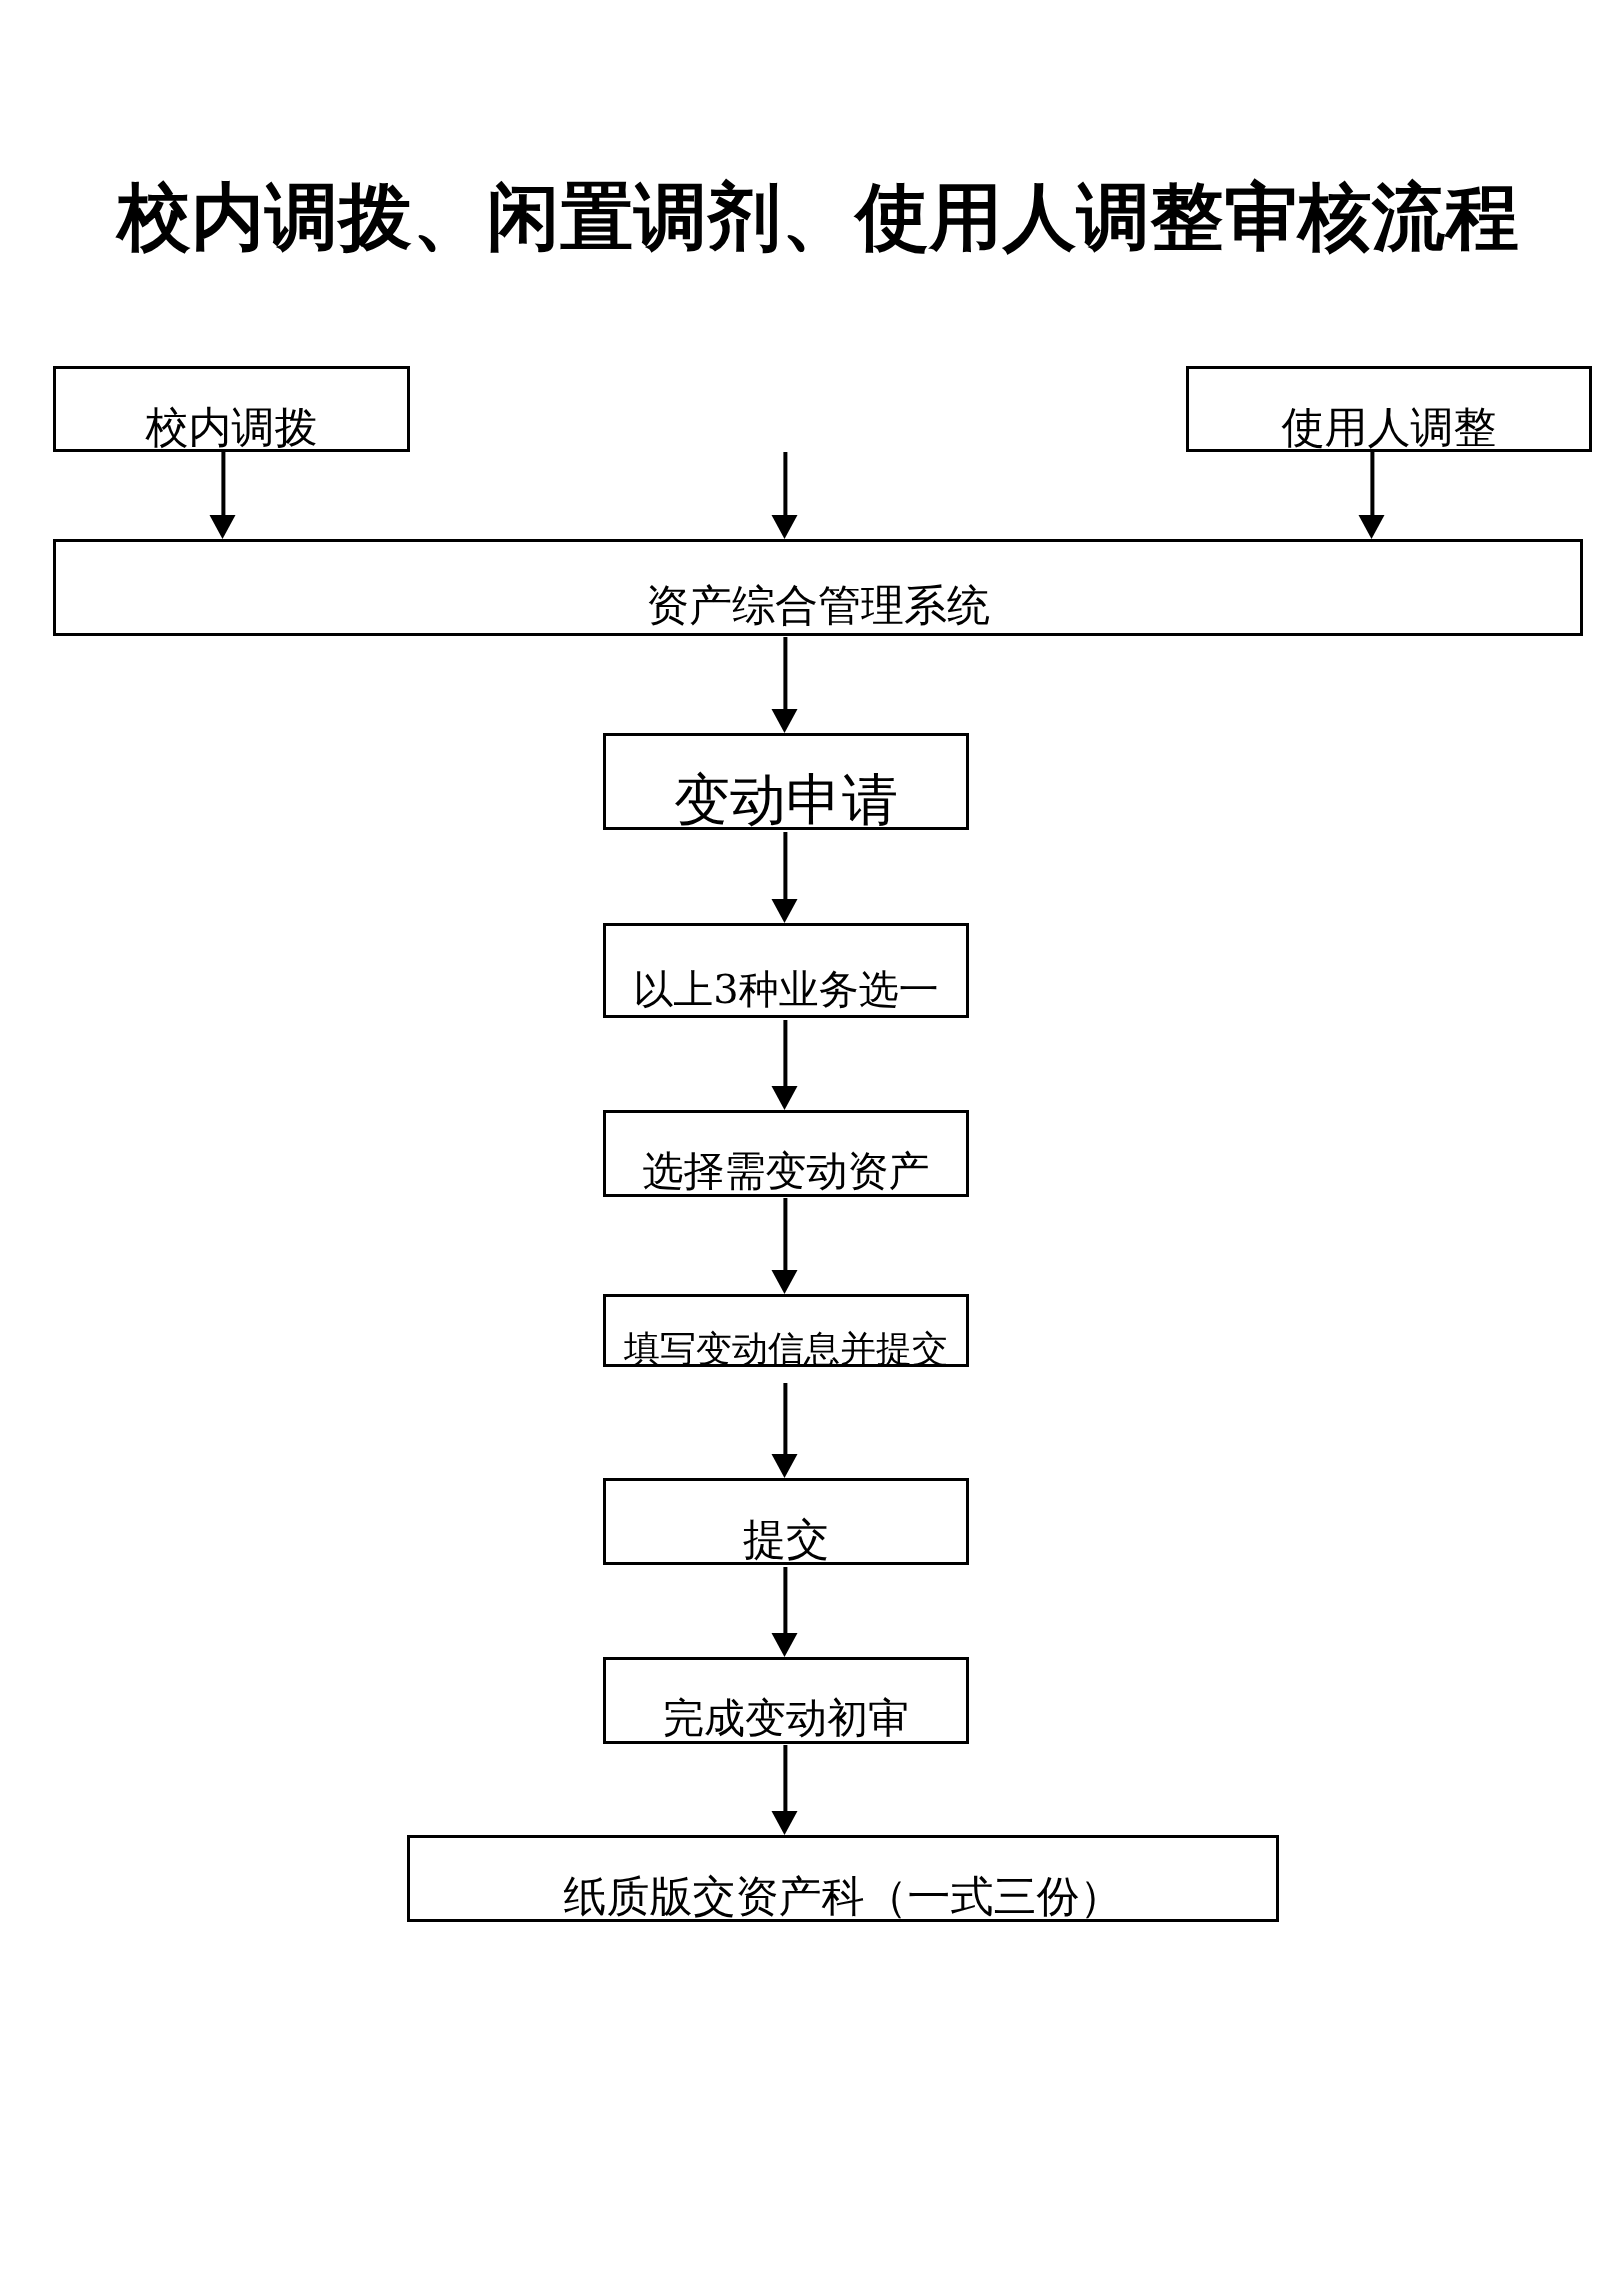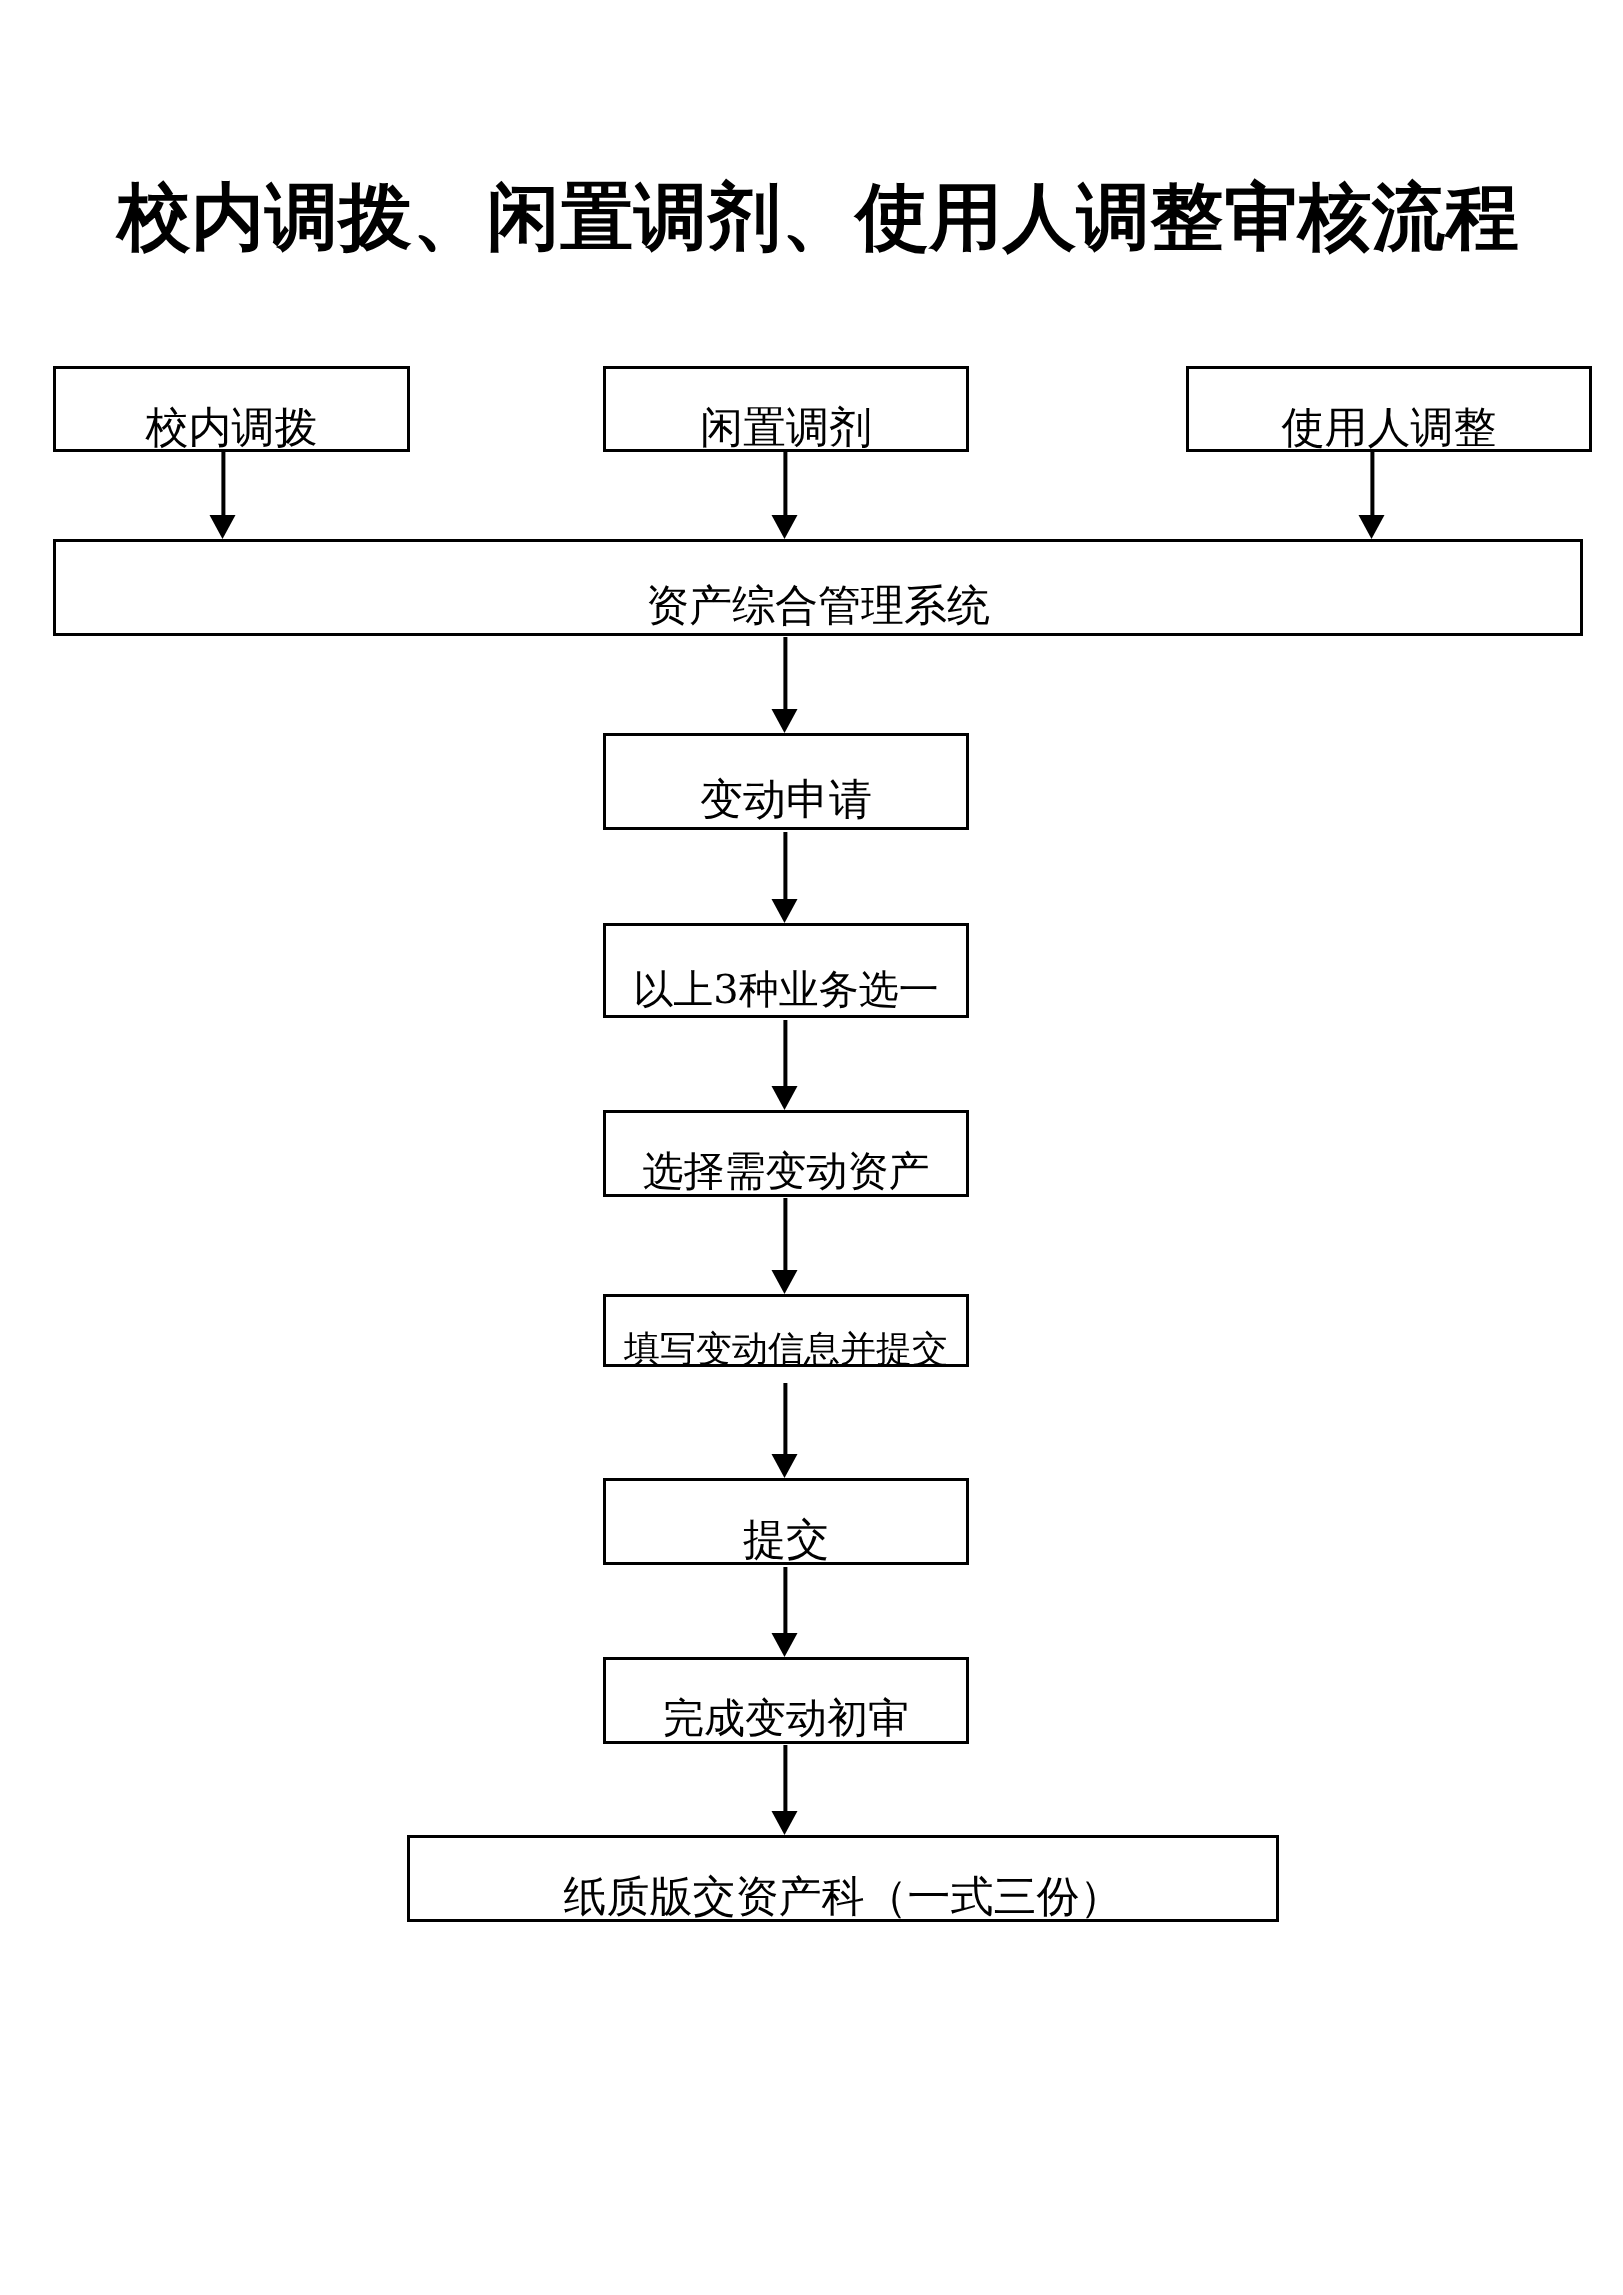--- a/index.html
+++ b/index.html
@@ -77,21 +77,21 @@
     width: 1530px;
     height: 97px;
     font-size: 43px;
   }
 
   
   .n-chain {
     left: 596px;
     width: 366px;
   }
-  #node-change-application   { top: 733px;  height: 97px; font-size: 43px; }
+  #node-change-application   { top: 733px;  height: 97px; font-size: 56px; }
   #node-choose-one-of-three  { top: 923px; height: 95px; font-size: 40px; }
   #node-select-asset         { top: 1110px; height: 87px; font-size: 41px; }
   #node-fill-and-submit      { top: 1294px; height: 73px; font-size: 36px; }
   #node-submit               { top: 1478px; height: 87px; font-size: 43px; }
   #node-complete-first-review{ top: 1657px; height: 87px; font-size: 41px; }
 
   #node-paper-to-asset-office {
     left: 400px;
     top: 1835px;
     width: 872px;
@@ -127,23 +127,20 @@
 <body>
 
 <div id="canvas">
 
   <div class="title">校内调拨、闲置调剂、使用人调整审核流程</div>
 
   <div class="node n-src" id="node-internal-transfer">
     <span class="node-label">校内调拨</span>
   </div>
 
-  <div class="node n-src" id="node-idle-adjust">
-    <span class="node-label">闲置调剂</span>
-  </div>
 
   <div class="node n-src" id="node-user-change">
     <span class="node-label">使用人调整</span>
   </div>
 
   <div class="arrow" style="left:216px; top:452px; height:87px;">
     <div class="shaft" style="height:67px;"></div>
     <div class="head" style="top:63px;"></div>
   </div>
 

